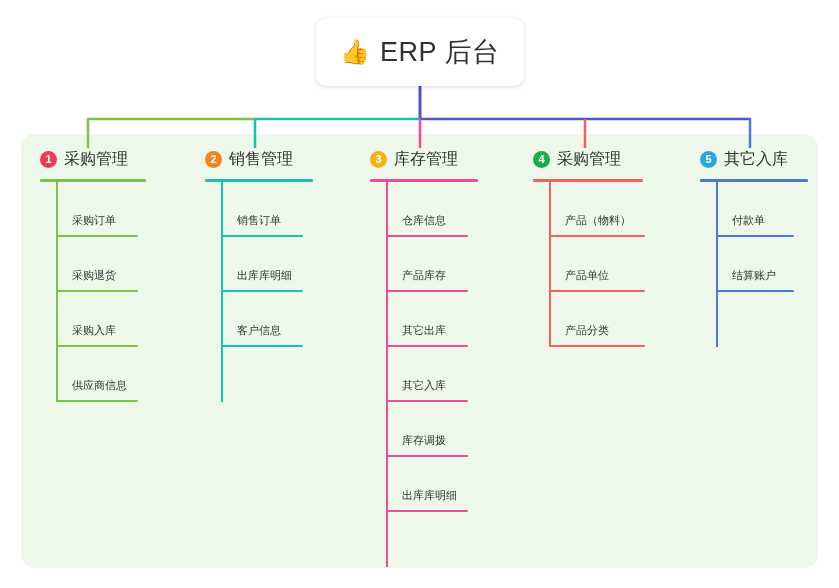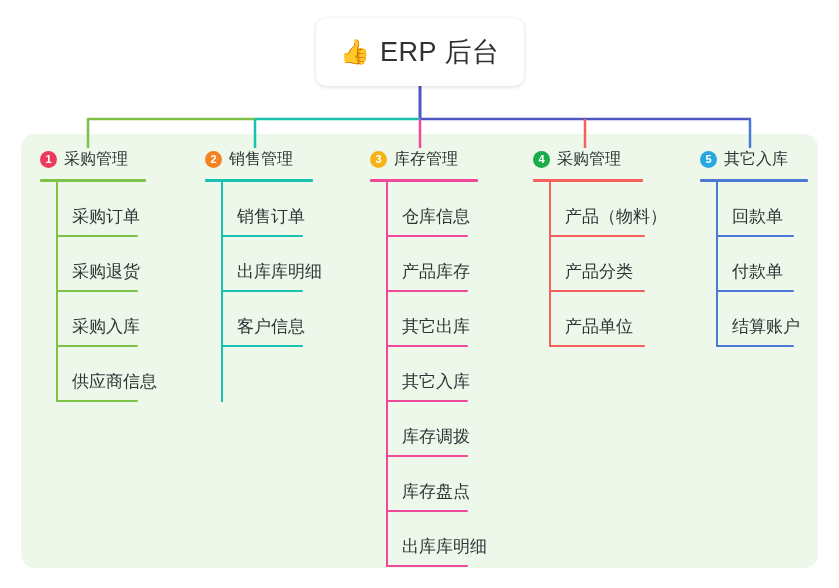--- a/index.html
+++ b/index.html
@@ -49,21 +49,21 @@
   .col-title{font-size:16px;color:#2f3235;}
   .head-rule{height:3px;border-radius:1px;margin-top:7px;}
 
   .items{position:relative;margin-top:0;}
   .spine{position:absolute;left:16px;top:0;width:2px;}
   .item{
     position:relative;height:55px;
   }
   .item-label{
     position:absolute;left:32px;bottom:9px;
-    font-size:17px;color:#303336;white-space:nowrap;
+    font-size:11px;color:#303336;white-space:nowrap;
   }
   .item-rule{
     position:absolute;left:16px;bottom:0;height:2px;border-radius:1px;
   }
 </style>
 </head>
 <body>
 
 <div id="canvas">
 
@@ -159,64 +159,56 @@
           </div>
           <div class="item">
             <span class="item-label">其它入库</span>
             <div class="item-rule" style="background: rgb(239, 74, 155); width: 82px;"></div>
           </div>
           <div class="item">
             <span class="item-label">库存调拨</span>
             <div class="item-rule" style="background: rgb(239, 74, 155); width: 82px;"></div>
           </div>
           <div class="item">
-            <span class="item-label">库存盘点</span>
-            <div class="item-rule" style="background: rgb(239, 74, 155); width: 82px;"></div>
-          </div>
-          <div class="item">
             <span class="item-label">出库库明细</span>
             <div class="item-rule" style="background: rgb(239, 74, 155); width: 82px;"></div>
           </div>
         </div>
       </div>
       <div class="col" style="left: 533px;">
         <div class="col-head">
           <span class="badge" style="background: rgb(26, 171, 75);">4</span>
           <span class="col-title">采购管理</span>
         </div>
         <div class="head-rule" style="background: rgb(244, 97, 92); width: 110px;"></div>
         <div class="items" style="height: 152px;">
           <div class="spine" style="background: rgb(244, 97, 92); height: 165px;"></div>
           <div class="item">
             <span class="item-label">产品（物料）</span>
             <div class="item-rule" style="background: rgb(244, 97, 92); width: 96px;"></div>
           </div>
           <div class="item">
+            <span class="item-label">产品单位</span>
+            <div class="item-rule" style="background: rgb(244, 97, 92); width: 96px;"></div>
+          </div>
+          <div class="item">
             <span class="item-label">产品分类</span>
-            <div class="item-rule" style="background: rgb(244, 97, 92); width: 96px;"></div>
-          </div>
-          <div class="item">
-            <span class="item-label">产品单位</span>
             <div class="item-rule" style="background: rgb(244, 97, 92); width: 96px;"></div>
           </div>
         </div>
       </div>
       <div class="col" style="left: 700px;">
         <div class="col-head">
           <span class="badge" style="background: rgb(41, 168, 224);">5</span>
           <span class="col-title">其它入库</span>
         </div>
         <div class="head-rule" style="background: rgb(74, 122, 212); width: 108px;"></div>
         <div class="items" style="height: 165px;">
           <div class="spine" style="background: rgb(74, 122, 212); height: 165px;"></div>
           <div class="item">
-            <span class="item-label">回款单</span>
-            <div class="item-rule" style="background: rgb(74, 122, 212); width: 78px;"></div>
-          </div>
-          <div class="item">
             <span class="item-label">付款单</span>
             <div class="item-rule" style="background: rgb(74, 122, 212); width: 78px;"></div>
           </div>
           <div class="item">
             <span class="item-label">结算账户</span>
             <div class="item-rule" style="background: rgb(74, 122, 212); width: 78px;"></div>
           </div>
         </div>
       </div>
     </div>

